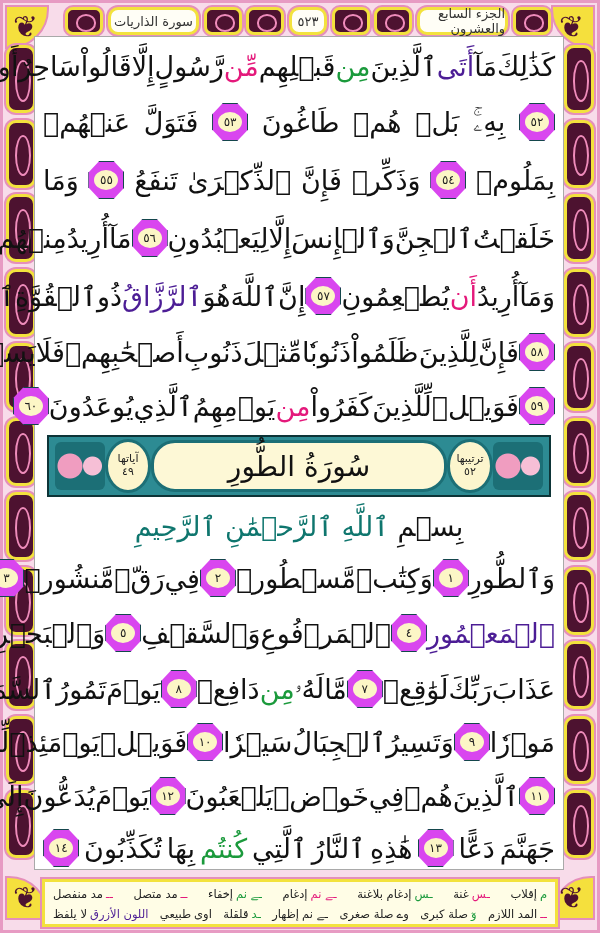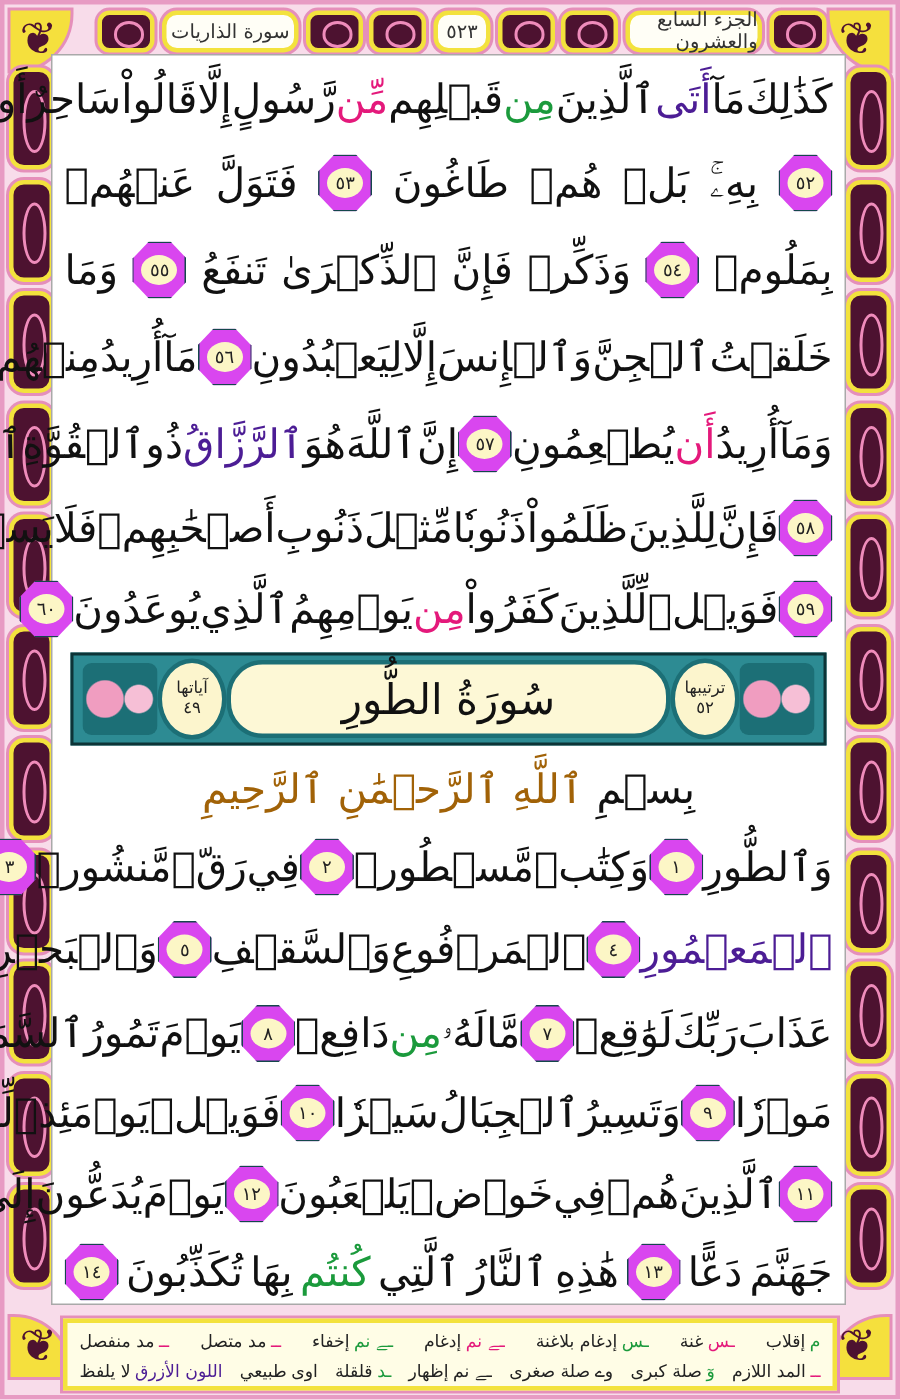--- a/index.html
+++ b/index.html
@@ -26,21 +26,21 @@
   .marker{display:inline-flex;align-items:center;justify-content:center;width:34px;height:36px;background:#d946ef;border:1px solid #14474c;clip-path:polygon(30% 0,70% 0,100% 30%,100% 70%,70% 100%,30% 100%,0 70%,0 30%);flex:0 0 auto;}
   .marker span{display:flex;align-items:center;justify-content:center;width:24px;height:20px;background:#fcf6c6;border-radius:50%;font-size:12px;color:#222;direction:rtl;}
   
   .banner{position:absolute;left:12px;right:12px;top:398px;height:62px;background:#2d8b93;border:2px solid #0d3437;box-sizing:border-box;display:flex;align-items:center;justify-content:space-between;padding:16px 6px;}
   .banner .orn{width:60px;height:48px;background:
       radial-gradient(circle at 30% 50%,#f09dc0 0 12px,transparent 13px),
       radial-gradient(circle at 75% 50%,#f6bfd6 0 9px,transparent 10px),#1c6f76;border-radius:6px;}
   .banner .circle{width:48px;height:48px;border-radius:50%;background:#fcf5cd;border:3px solid #1c6f76;display:flex;flex-direction:column;align-items:center;justify-content:center;font-size:11px;color:#222;line-height:1.15;direction:rtl;}
   .banner .title{flex:0 0 290px;height:46px;background:#fdf8d6;border:3px solid #1c6f76;border-radius:24px;display:flex;align-items:center;justify-content:center;font-size:28px;color:#111;direction:rtl;}
   .basmala{position:absolute;left:0;right:0;top:466px;height:46px;display:flex;justify-content:center;align-items:center;font-size:27px;direction:rtl;color:#111;}
-  .basmala .blue{color:#a16207}
+  .basmala .blue{color:#0f766e}
   
   .legend{position:absolute;left:42px;right:42px;top:879px;height:48px;background:#fffde6;border:3px solid #f3e23d;box-shadow:0 0 0 2px #e58fba;box-sizing:border-box;padding:2px 8px;direction:rtl;font-size:11.5px;color:#222;}
   .legend .row{display:flex;justify-content:space-between;height:20px;align-items:center;}
   .legend .item{display:inline-flex;gap:3px;align-items:center;}
   .c-pink{color:#e4197b}.c-green{color:#1b9a3c}.c-blue{color:#4c1d95}
 </style>
 </head>
 <body>
 
 <div class="frame">

